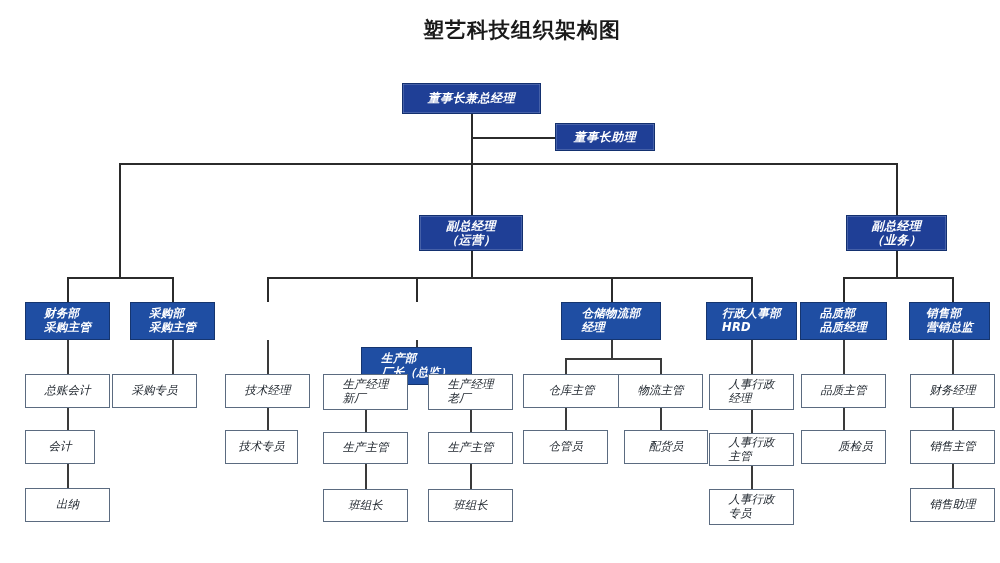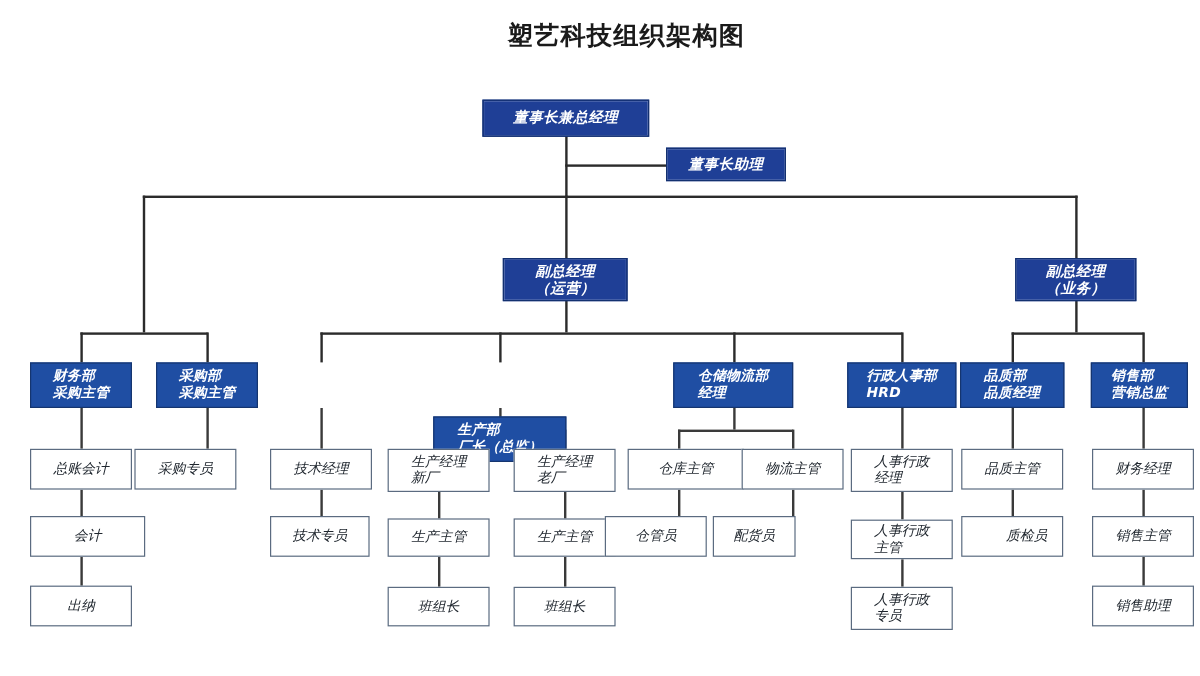--- a/index.html
+++ b/index.html
@@ -158,42 +158,42 @@
   <div class="node dept" style="left:561px; top:302px; width:100px; height:38px;">仓储物流部
 经理</div>
   <div class="node dept" style="left:800px; top:302px; width:87px; height:38px;">品质部
 品质经理</div>
   <div class="node dept" style="left:706px; top:302px; width:91px; height:38px;">行政人事部
 HRD</div>
   <div class="node dept" style="left:909px; top:302px; width:81px; height:38px;">销售部
 营销总监</div>
 
   <div class="node leaf" style="left:25px; top:374px; width:85px; height:34px;">总账会计</div>
-  <div class="node leaf" style="left:25px; top:430px; width:96px; height:34px;">会计</div>
+  <div class="node leaf" style="left:25px; top:430px; width:70px; height:34px;">会计</div>
   <div class="node leaf" style="left:25px; top:488px; width:85px; height:34px;">出纳</div>
 
   <div class="node leaf" style="left:112px; top:374px; width:85px; height:34px;">采购专员</div>
 
   <div class="node leaf" style="left:225px; top:374px; width:85px; height:34px;">技术经理</div>
-  <div class="node leaf" style="left:225px; top:430px; width:83px; height:34px;">技术专员</div>
+  <div class="node leaf" style="left:225px; top:430px; width:73px; height:34px;">技术专员</div>
 
   <div class="node leaf" style="left:323px; top:374px; width:85px; height:36px;">生产经理
 新厂</div>
   <div class="node leaf" style="left:323px; top:432px; width:85px; height:32px;">生产主管</div>
   <div class="node leaf" style="left:323px; top:489px; width:85px; height:33px;">班组长</div>
 
   <div class="node leaf" style="left:428px; top:374px; width:85px; height:36px;">生产经理
 老厂</div>
   <div class="node leaf" style="left:428px; top:432px; width:85px; height:32px;">生产主管</div>
   <div class="node leaf" style="left:428px; top:489px; width:85px; height:33px;">班组长</div>
 
   <div class="node leaf" style="left:523px; top:374px; width:97px; height:34px;">仓库主管</div>
-  <div class="node leaf" style="left:504px; top:430px; width:85px; height:34px;">仓管员</div>
+  <div class="node leaf" style="left:523px; top:430px; width:85px; height:34px;">仓管员</div>
   <div class="node leaf" style="left:618px; top:374px; width:85px; height:34px;">物流主管</div>
-  <div class="node leaf" style="left:594px; top:430px; width:69px; height:34px;">配货员</div>
+  <div class="node leaf" style="left:624px; top:430px; width:84px; height:34px;">配货员</div>
 
   <div class="node leaf" style="left:709px; top:374px; width:85px; height:36px;">人事行政
 经理</div>
   <div class="node leaf" style="left:709px; top:433px; width:85px; height:33px;">人事行政
 主管</div>
   <div class="node leaf" style="left:709px; top:489px; width:85px; height:36px;">人事行政
 专员</div>
 
   <div class="node leaf" style="left:801px; top:374px; width:85px; height:34px;">品质主管</div>
   <div class="node leaf" style="left:801px; top:430px; width:85px; height:34px;padding-left:24px;">质检员</div>

